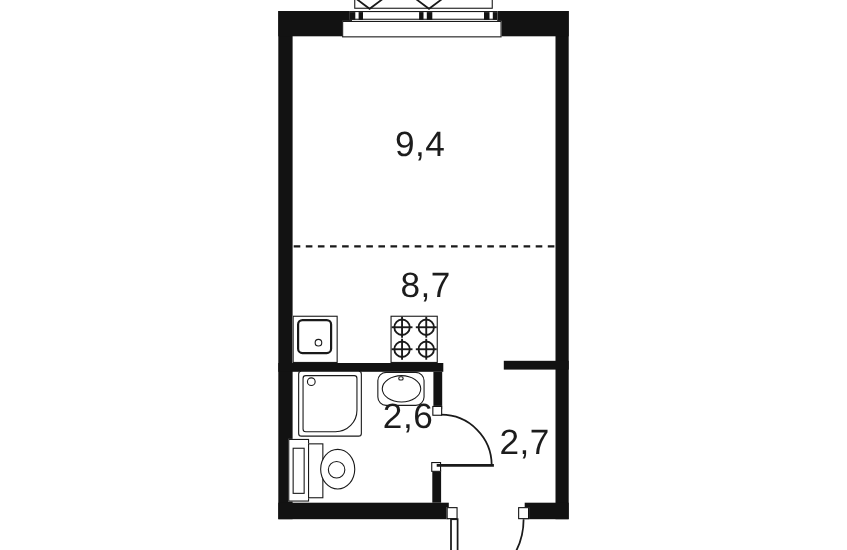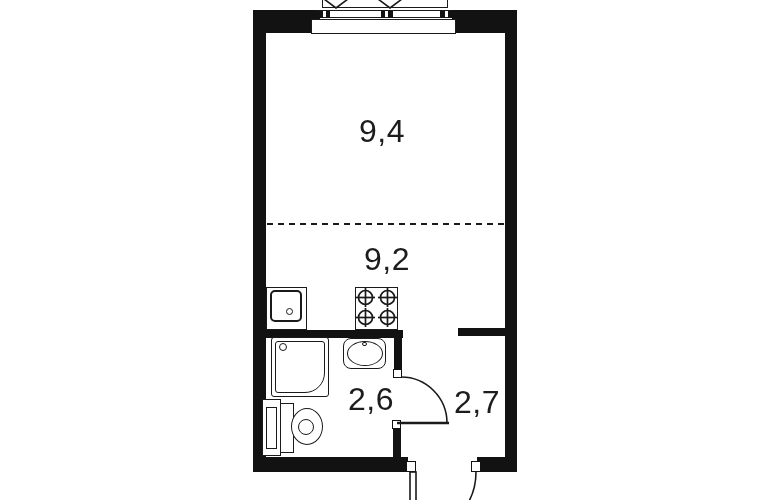--- a/index.html
+++ b/index.html
@@ -99,17 +99,17 @@
         <line x1="365.5" y1="308" x2="365.5" y2="327"></line>
     </g>
     <g stroke="#1a1a1a" stroke-width="1.7" fill="#ffffff">
       <circle cx="387.5" cy="317.5" r="7"></circle>
       <line x1="378" y1="317.5" x2="397" y2="317.5"></line>
         <line x1="387.5" y1="308" x2="387.5" y2="327"></line>
     </g>
   </svg>
 
   <div class="room-label" style="left:382px;top:131px;">9,4</div>
-  <div class="room-label" style="left:387px;top:259px;">9,2</div>
-  <div class="room-label" style="left:371px;top:399px;">2,6</div>
+  <div class="room-label" style="left:387px;top:259px;">8,7</div>
+  <div class="room-label" style="left:371px;top:378px;">2,6</div>
   <div class="room-label" style="left:477px;top:402px;">2,7</div>
 
 </div>
 
 </body></html>

